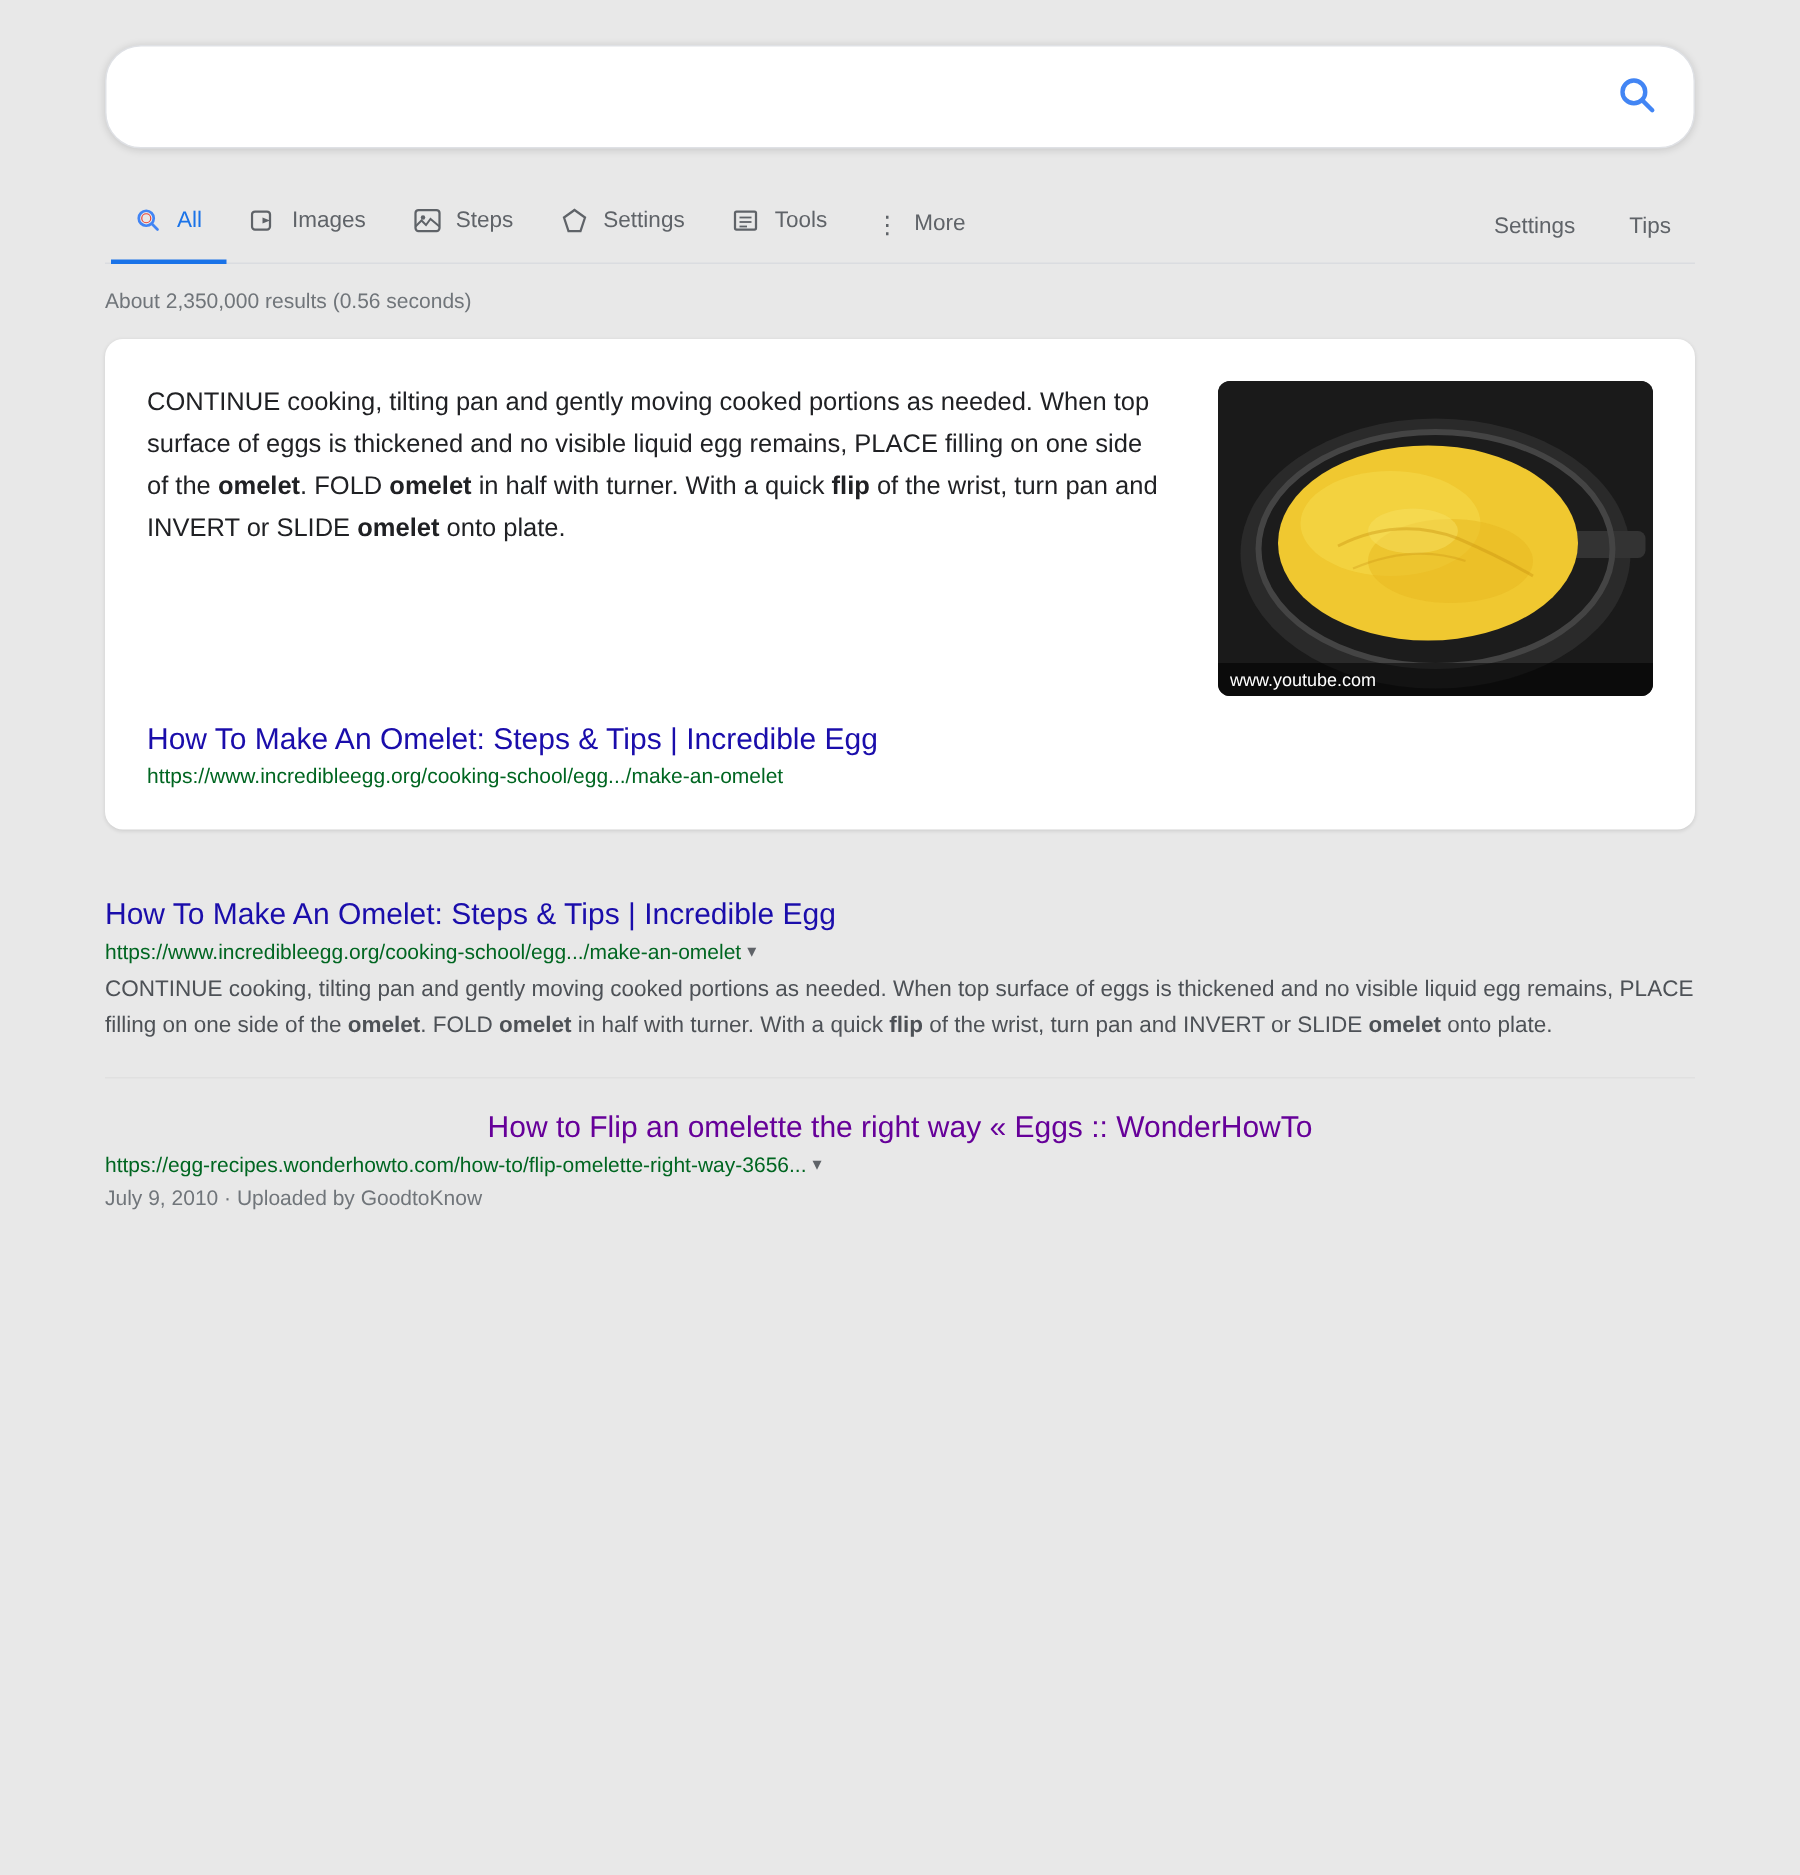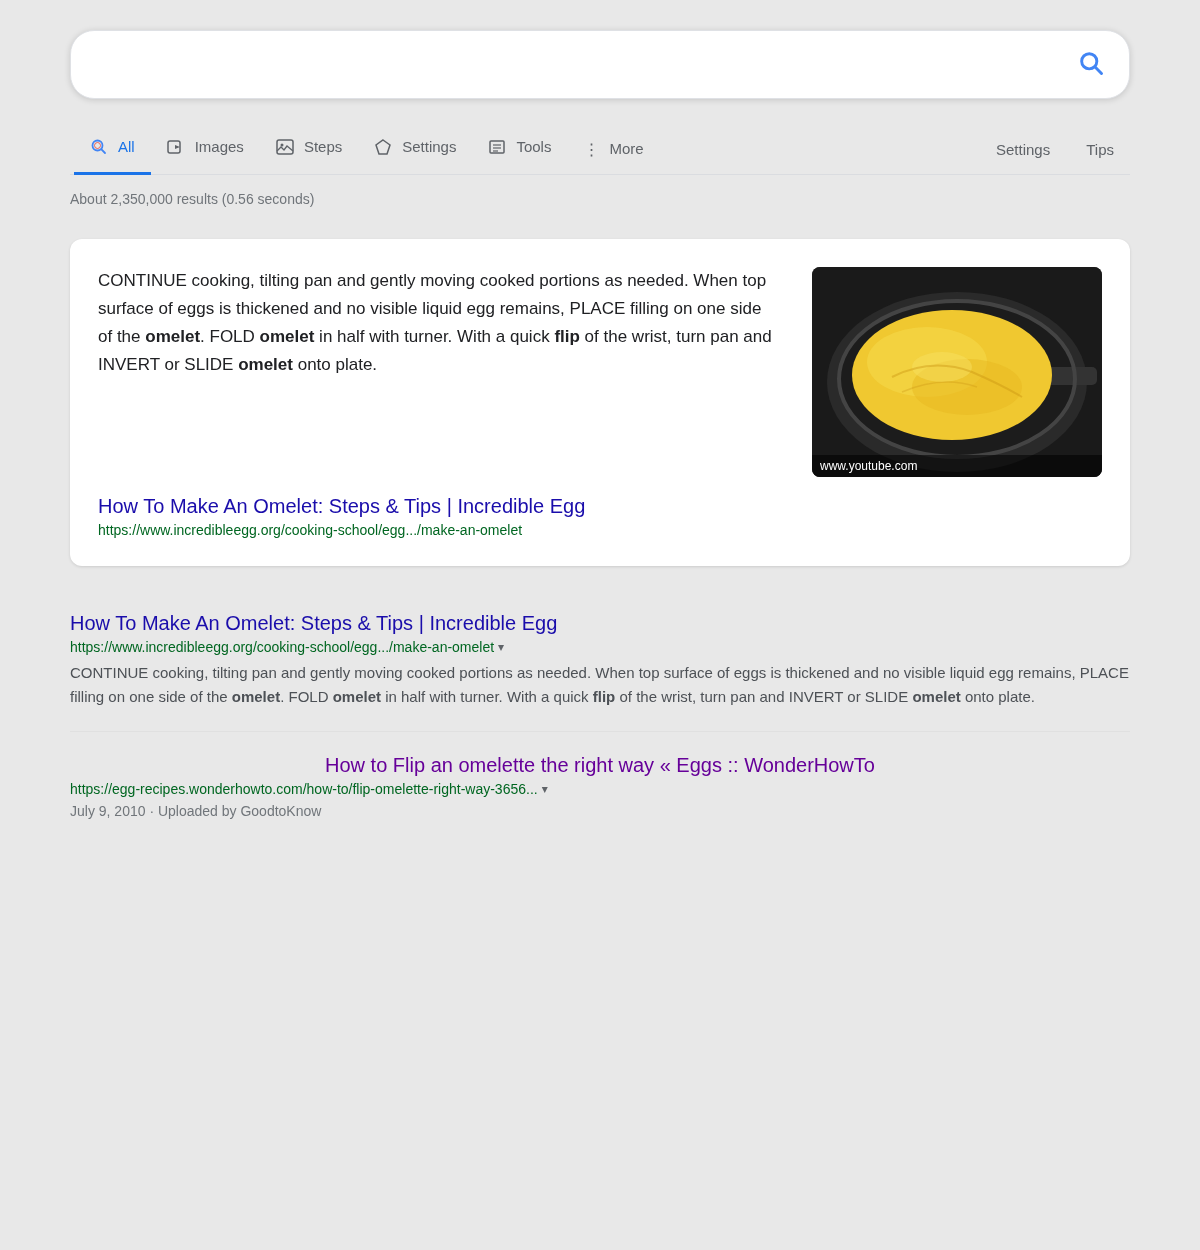--- a/index.html
+++ b/index.html
@@ -86,21 +86,21 @@
       cursor: pointer;
       background: none;
       border: none;
       font-family: Arial, sans-serif;
     }
 
     
     .results-count {
       font-size: 14px;
       color: #70757a;
-      margin-bottom: 32px;
+      margin-bottom: 18px;
     }
 
     
     .featured-card {
       background: #fff;
       border-radius: 12px;
       padding: 28px;
       margin-bottom: 24px;
       box-shadow: 0 1px 3px rgba(0,0,0,0.12);
       display: flex;

